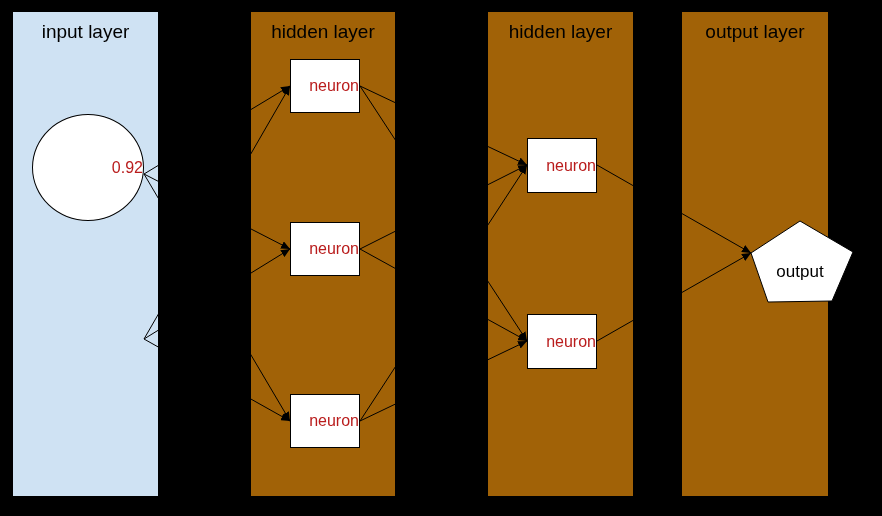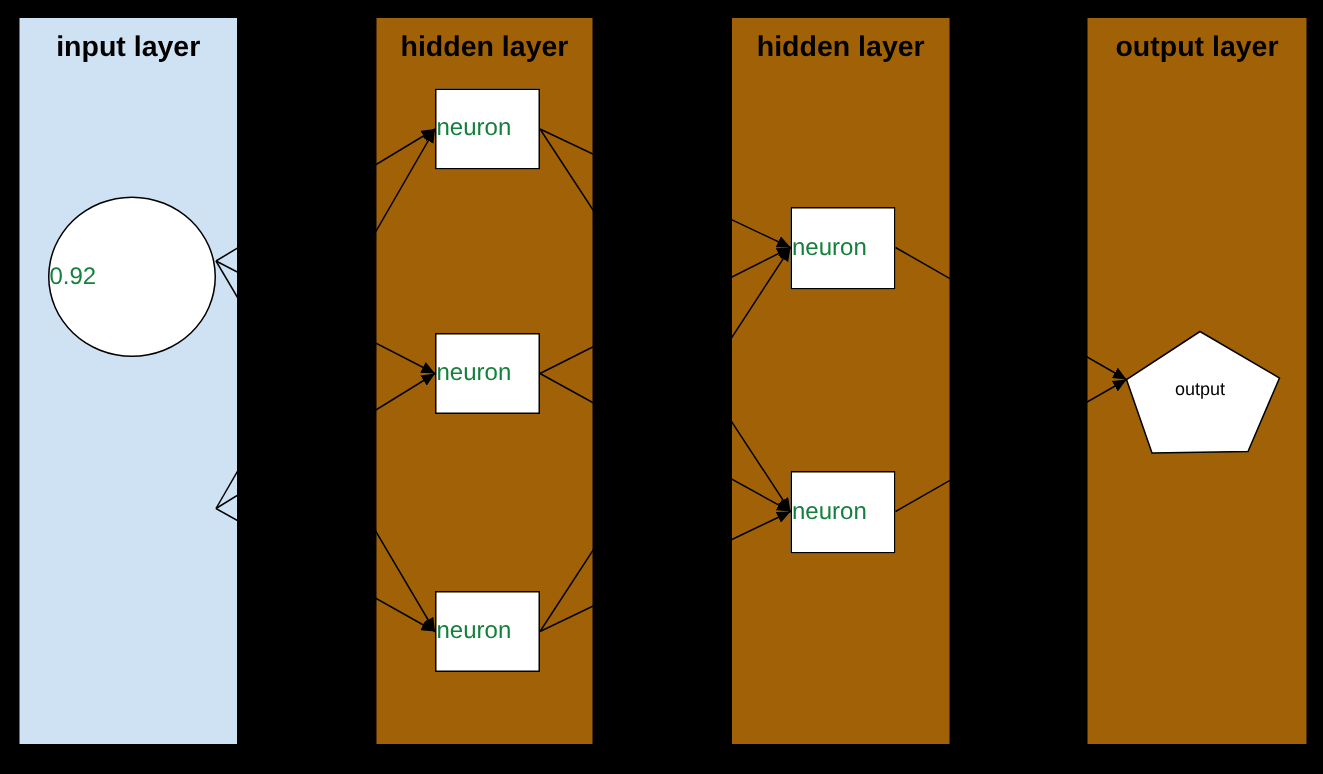--- a/index.html
+++ b/index.html
@@ -15,75 +15,75 @@
   .panel {
     position: absolute;
     top: 12px;
     height: 484px;
     background: #a16207;
   }
   .panel.input { background: #cfe2f3; }
   .panel-title {
     margin-top: 10px;
     text-align: center;
-    font-weight: bold;
+    font-weight: normal;
     font-size: 19px;
     line-height: 1.1;
     color: #000000;
   }
   .node {
     position: absolute;
     background: #ffffff;
     border: 1px solid #000000;
     display: flex;
     align-items: center;
-    justify-content: flex-start;
+    justify-content: flex-end;
     font-size: 16px;
-    color: #15803d;
+    color: #b91c1c;
     box-sizing: border-box;
     z-index: 2;
   }
   .node.circle { border-radius: 50%; }
   #edges-svg {
     position: absolute;
     left: 0; top: 0;
     width: 882px; height: 516px;
     z-index: 3;
     pointer-events: none;
   }
   .edge-line { stroke: #000000; stroke-width: 1; }
   .pentagon-shape { fill: #ffffff; stroke: #000000; stroke-width: 1; }
   .pentagon-label {
     position: absolute;
-    left: 760px; top: 252px;
+    left: 760px; top: 262px;
     width: 80px;
     text-align: center;
-    font-size: 12px;
+    font-size: 17px;
     z-index: 4;
   }
 </style>
 </head>
 <body>
 
 <div class="stage">
 
   <div class="panel input" style="left:13px; width:145px;">
     <div class="panel-title">input layer</div>
   </div>
   <div class="panel" style="left:251px; width:144px;">
     <div class="panel-title">hidden layer</div>
   </div>
   <div class="panel" style="left:488px; width:145px;">
     <div class="panel-title">hidden layer</div>
   </div>
-  <div class="panel" style="left:725px; width:146px;">
+  <div class="panel" style="left:682px; width:146px;">
     <div class="panel-title">output layer</div>
   </div>
 
-  <div class="node circle" style="left:32px; top:131px; width:112px; height:107px;">
+  <div class="node circle" style="left:32px; top:114px; width:112px; height:107px;">
     <span>0.92</span>
   </div>
 
   <div class="node" style="left:290px; top:59px; width:70px; height:54px;">
     <span>neuron</span>
   </div>
   <div class="node" style="left:290px; top:222px; width:70px; height:54px;">
     <span>neuron</span>
   </div>
   <div class="node" style="left:290px; top:394px; width:70px; height:54px;">

